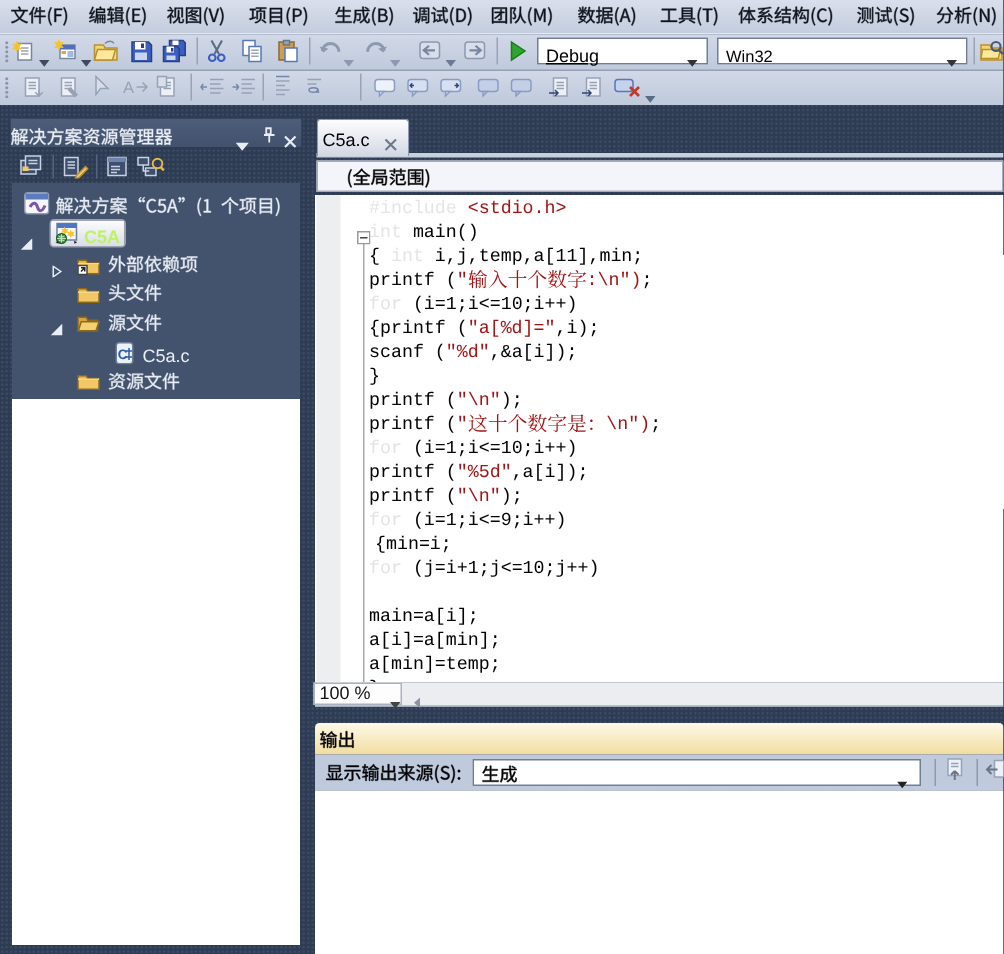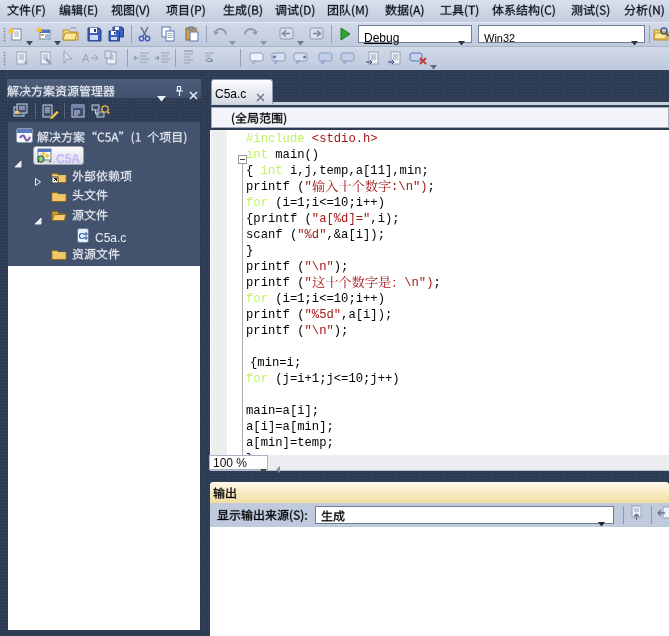--- a/index.html
+++ b/index.html
@@ -1,18 +1,18 @@
 <!DOCTYPE html>
 <html><head><meta charset="utf-8"><style>html,body{margin:0;padding:0}
 body{width:669px;height:636px;overflow:hidden;position:relative;
  font-family:"Liberation Sans",sans-serif;
  background:#2D3B53;}
 .dots{background-image:radial-gradient(circle at 1.5px 1.5px,#3D4B64 0.6px,rgba(0,0,0,0) 1px);background-size:3px 3px;}
 .mono{font-family:"Liberation Mono",monospace;font-size:12.2px;letter-spacing:0;line-height:16px;white-space:pre;color:#000}
-.kw{color:#bef264}.str{color:#A31515}
+.kw{color:#e5e5e5}.str{color:#A31515}
 .cline{position:absolute;left:246px;height:16px}
 </style></head><body class="dots">
 <div style="position:absolute;left:0;top:0;width:669px;height:22px;background:linear-gradient(#D9DFEC,#C3CDDE)"></div>
 <div style="position:absolute;left:7px;top:2px;">
     <svg width="39" height="16" style="display:block" viewBox="0 -12.6 39 16" fill="#10141c" stroke="#10141c" stroke-width="0.3">
       <use href="#q0" x="0.0"></use>
       <use href="#q1" x="12.0"></use>
       <use href="#q2" x="24.0"></use>
       <use href="#q3" x="28.1"></use>
       <use href="#q4" x="34.7"></use>
@@ -398,21 +398,21 @@
 <div style="position:absolute;left:33px;top:146px;width:51px;height:19px;background:linear-gradient(#FCFCFD,#D9DDE5);border:1px solid #9AA2B2;border-radius:3px;box-sizing:border-box"></div>
 <div style="position:absolute;left:36px;top:148px"><svg width="16" height="15">
       <rect x="2" y="1" width="13" height="11" fill="#F4F7FC" stroke="#6F7D98"></rect>
       <rect x="2" y="1" width="13" height="3" fill="#4E74C4"></rect>
       <path d="M7 3l.9 1.7 1.9-.2-1.1 1.4 1.1 1.4-1.9-.2-.9 1.7-.6-1.8-1.8.1 1.2-1.3-1.1-1.4 1.8.3z" fill="#F4C430"></path>
       <path d="M11 5l.9 1.7 1.9-.2-1.1 1.4 1.1 1.4-1.9-.2-.9 1.7-.6-1.8-1.8.1 1.2-1.3-1.1-1.4 1.8.3z" fill="#F4C430"></path>
       <circle cx="5" cy="11" r="3.2" fill="#4BA04B" stroke="#1C5C1C"></circle>
       <path d="M2 11h6M5 8.2v5.6M3 9.3c1.2.9 2.8.9 4 0M3 12.7c1.2-.9 2.8-.9 4 0" stroke="#CFEACF" stroke-width=".6" fill="none"></path>
       <path d="M1 13.5l2-1v2zM15.5 13.5l-2-1v2z" fill="#222"></path>
     </svg></div>
-<div style="position:absolute;left:56px;top:149px;"><span style="font-size:12px;font-weight:bold;color:#c4b5fd;font-family:'Liberation Sans'">C5A</span></div>
+<div style="position:absolute;left:56px;top:149px;"><span style="font-size:12px;font-weight:bold;color:#bef264;font-family:'Liberation Sans'">C5A</span></div>
 <div style="position:absolute;left:34px;top:172px"><svg width="8" height="8">
       <path d="M1.5 0.5l5 3.5-5 3.5z" fill="none" stroke="#E9EDF5"></path>
     </svg></div>
 <div style="position:absolute;left:51px;top:169px"><svg width="16" height="15">
       <path d="M1 4.5h5.5l1 1.8H15v7.2H1z" fill="#E8B54B" stroke="#8A6A1F"></path>
       <path d="M1 6.8h14" stroke="#F7D98C"></path>
       <rect x="1.6" y="7.4" width="12.8" height="5.4" fill="#F2C766"></rect>
       <rect x="1" y="8" width="6" height="6" fill="#fff" stroke="#444"></rect>
       <path d="M3 12l2.5-2.5M5.5 12V9.5H3" stroke="#222" fill="none"></path>
     </svg></div>
@@ -516,20 +516,21 @@
           <use href="#q64" x="13.2"></use>
           <use href="#q65" x="26.4"></use>
           <use href="#q66" x="39.6"></use>
           <use href="#q67" x="52.8"></use>
           <use href="#q69" x="66.0"></use>
           <use href="#q70" x="79.2"></use>
         </svg></span><span class="str">\n")</span>;</div>
     <div class="cline mono" style="left:36px;top:161px"><span class="kw">for</span> (i=1;i&lt;=10;i++)</div>
     <div class="cline mono" style="left:36px;top:177px">printf (<span class="str">"%5d"</span>,a[i]);</div>
     <div class="cline mono" style="left:36px;top:193px">printf (<span class="str">"\n"</span>);</div>
+    <div class="cline mono" style="left:36px;top:209px"><span class="kw">for</span> (i=1;i&lt;=9;i++)</div>
     <div class="cline mono" style="left:40px;top:225px">{min=i;</div>
     <div class="cline mono" style="left:36px;top:241px"><span class="kw">for</span> (j=i+1;j&lt;=10;j++)</div>
     <div class="cline mono" style="left:36px;top:273px">main=a[i];</div>
     <div class="cline mono" style="left:36px;top:289px">a[i]=a[min];</div>
     <div class="cline mono" style="left:36px;top:305px">a[min]=temp;</div>
     <div class="cline mono" style="left:36px;top:321px">}</div>
   </div>
 <div style="position:absolute;left:210px;top:455px;width:459px;height:16px;background:#ECEDF1;border-bottom:1px solid #B9C0CE;box-sizing:border-box"></div>
 <div style="position:absolute;left:209px;top:455px;width:59px;height:15px;background:#FDFDFE;border:1px solid #A9B1C2;box-sizing:border-box"></div>
 <div style="position:absolute;left:213px;top:453px;"><span style="font-size:12px;color:#111">100 %</span></div>

